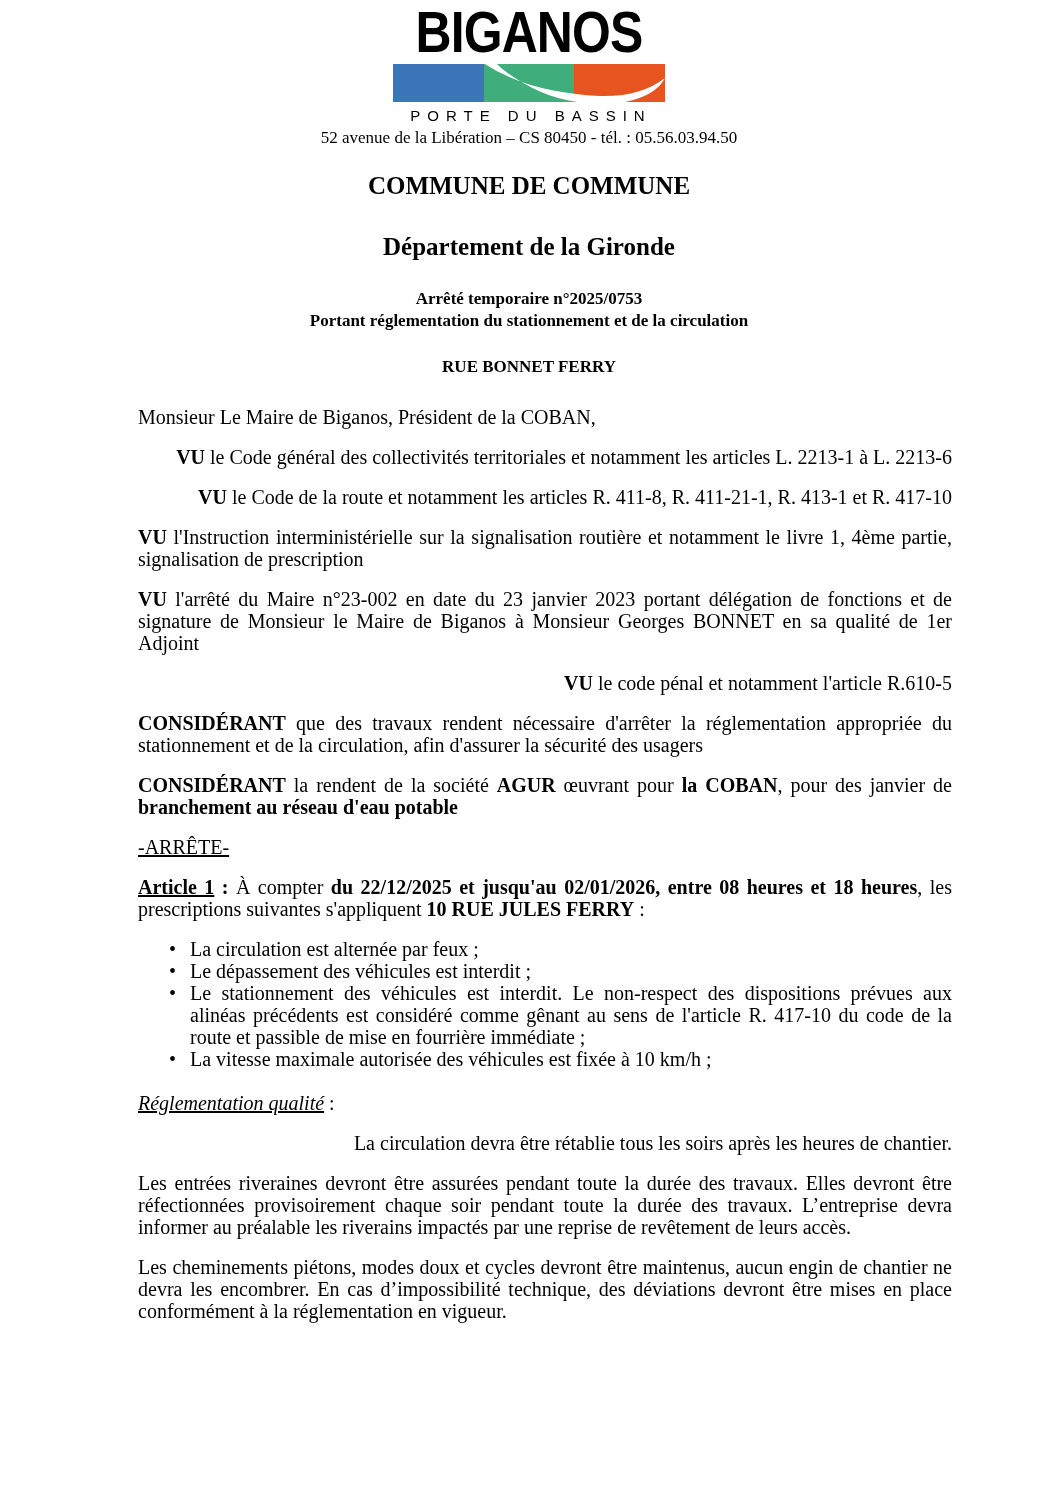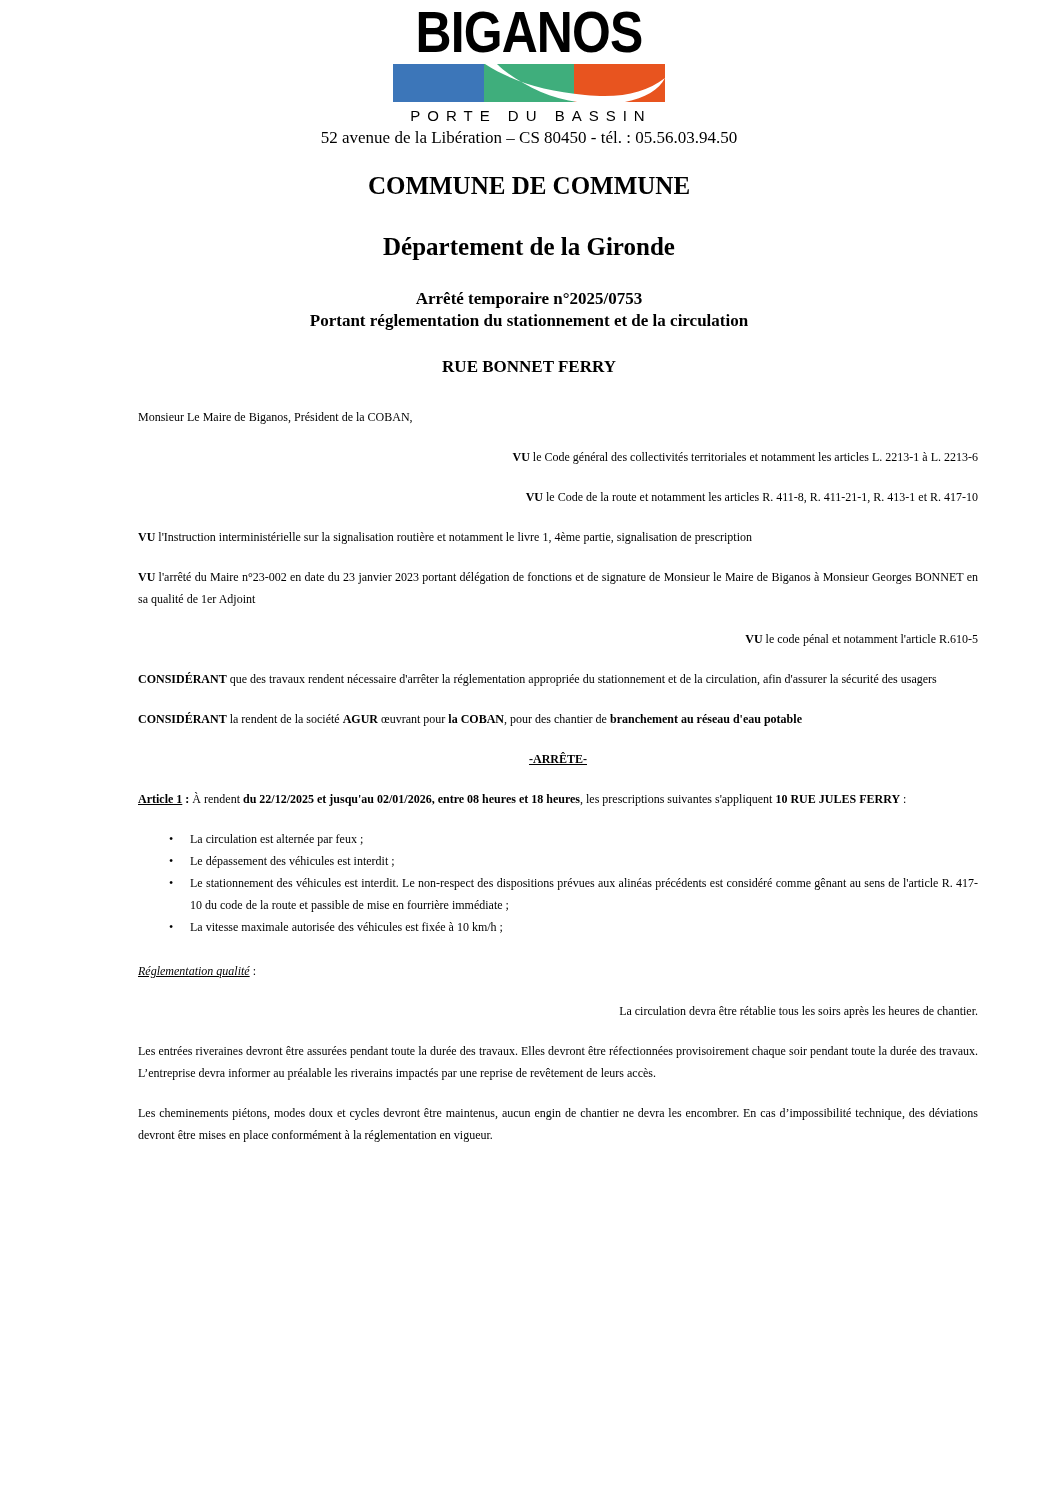--- a/index.html
+++ b/index.html
@@ -44,25 +44,25 @@
     white-space: nowrap;
   }
   .address { margin-top: 4px; font-size: 17px; }
 
   h1.commune { margin: 22px 0 0; font-size: 25px; font-weight: bold; line-height: 31px; }
   h2.departement { margin: 30px 12px 0; font-size: 25px; font-weight: bold; line-height: 31px; }
   .arrete-title { margin-top: 26px; font-size: 17px; font-weight: bold; line-height: 22px; }
   .street { margin-top: 24px; font-size: 17px; font-weight: bold; line-height: 22px; }
 
   
-  main { margin: 28px 80px 0 138px; font-size: 12px; line-height: 22px; }
+  main { margin: 28px 106px 0 138px; font-size: 20px; line-height: 22px; }
   p { margin: 18px 0 0; text-align: justify; }
   p.intro { margin-top: 0; text-align: left; }
   p.single { text-align: right; }
-  .arrete-heading { text-align: center; font-weight: bold; }
+  .arrete-heading { font-weight: normal; }
   .u { text-decoration: underline; }
   b { font-weight: bold; }
 
   ul.prescriptions {
     margin: 18px 0 0;
     padding: 0 0 0 52px;
     list-style: none;
   }
   ul.prescriptions li { position: relative; text-align: justify; }
   ul.prescriptions li::before {
@@ -120,25 +120,25 @@
     <p class="single"><b>VU</b><span> le Code de la route et notamment les articles R. 411-8, R. 411-21-1, R. 413-1 et R. 417-10</span></p>
 
     <p><b>VU</b><span> l'Instruction interministérielle sur la signalisation routière et notamment le livre 1, 4ème partie, signalisation de prescription</span></p>
 
     <p><b>VU</b><span> l'arrêté du Maire n°23-002 en date du 23 janvier 2023 portant délégation de fonctions et de signature de Monsieur le Maire de Biganos à Monsieur Georges BONNET en sa qualité de 1er Adjoint</span></p>
 
     <p class="single"><b>VU</b><span> le code pénal et notamment l'article R.610-5</span></p>
 
     <p><b>CONSIDÉRANT</b><span> que des travaux rendent nécessaire d'arrêter la réglementation appropriée du stationnement et de la circulation, afin d'assurer la sécurité des usagers</span></p>
 
-    <p><b>CONSIDÉRANT</b><span> la rendent de la société </span><b>AGUR</b><span> œuvrant pour </span><b>la COBAN</b><span>, pour des chantier de </span><b>branchement au réseau d'eau potable</b></p>
+    <p><b>CONSIDÉRANT</b><span> la rendent de la société </span><b>AGUR</b><span> œuvrant pour </span><b>la COBAN</b><span>, pour des janvier de </span><b>branchement au réseau d'eau potable</b></p>
 
     <p class="arrete-heading"><span class="u">-ARRÊTE-</span></p>
 
-    <p><b class="u">Article 1</b><b> : </b><span>À rendent </span><b>du 22/12/2025 et jusqu'au 02/01/2026, entre 08 heures et 18 heures</b><span>, les prescriptions suivantes s'appliquent </span><b>10 RUE JULES FERRY</b><span> :</span></p>
+    <p><b class="u">Article 1</b><b> : </b><span>À compter </span><b>du 22/12/2025 et jusqu'au 02/01/2026, entre 08 heures et 18 heures</b><span>, les prescriptions suivantes s'appliquent </span><b>10 RUE JULES FERRY</b><span> :</span></p>
 
     <ul class="prescriptions">
       <li>La circulation est alternée par feux ;</li>
       <li>Le dépassement des véhicules est interdit ;</li>
       <li>Le stationnement des véhicules est interdit. Le non-respect des dispositions prévues aux alinéas précédents est considéré comme gênant au sens de l'article R. 417-10 du code de la route et passible de mise en fourrière immédiate ;</li>
       <li>La vitesse maximale autorisée des véhicules est fixée à 10 km/h ;</li>
     </ul>
 
     <p class="regl-heading"><i class="u">Réglementation qualité</i><span> :</span></p>
 

